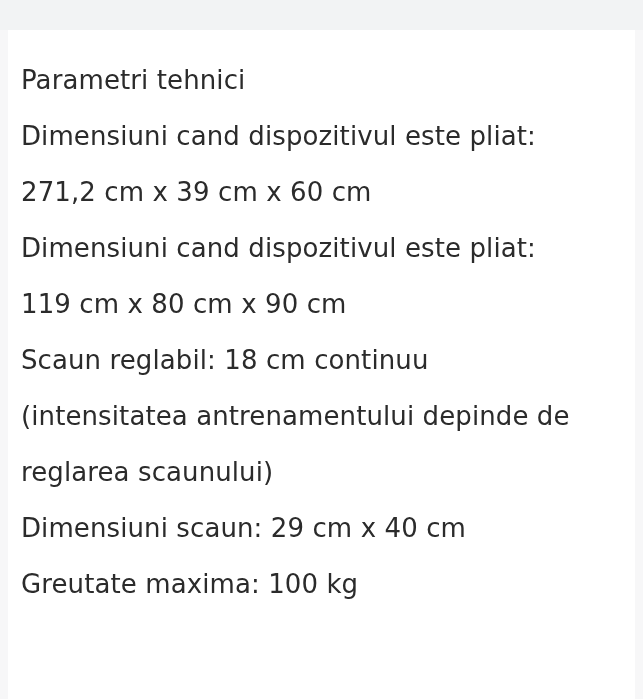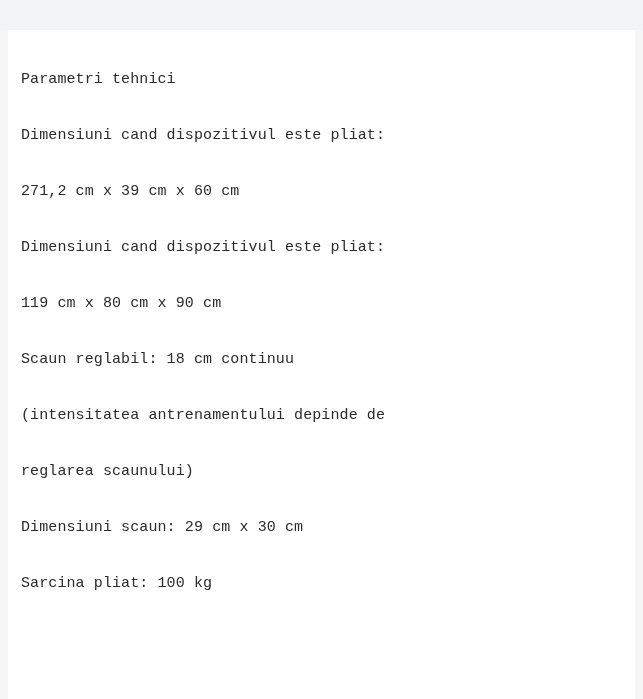--- a/index.html
+++ b/index.html
@@ -48,42 +48,41 @@
     position: absolute;
     top: 30px;
     left: 0;
     right: 0;
     bottom: 0;
     padding: 22px 18px 0 21px;
     box-sizing: border-box;
   }
   .spec-line {
     color: #2b2b2b;
-    font-size: 15px;
+    font-size: 26px;
     line-height: 56px;
     letter-spacing: 0.1px;
     white-space: pre;
-    font-family: Liberation Mono, monospace;
   }
 </style>
 </head>
 <body>
 
 <div class="page">
 
   <div class="top-band"></div>
   <div class="side-band-left"></div>
   <div class="side-band-right"></div>
 
   <div class="content">
     <div class="spec-line">Parametri tehnici</div>
     <div class="spec-line">Dimensiuni cand dispozitivul este pliat:</div>
     <div class="spec-line">271,2 cm x 39 cm x 60 cm</div>
     <div class="spec-line">Dimensiuni cand dispozitivul este pliat:</div>
     <div class="spec-line">119 cm x 80 cm x 90 cm</div>
     <div class="spec-line">Scaun reglabil: 18 cm continuu</div>
     <div class="spec-line">(intensitatea antrenamentului depinde de</div>
     <div class="spec-line">reglarea scaunului)</div>
-    <div class="spec-line">Dimensiuni scaun: 29 cm x 30 cm</div>
-    <div class="spec-line">Sarcina pliat: 100 kg</div>
+    <div class="spec-line">Dimensiuni scaun: 29 cm x 40 cm</div>
+    <div class="spec-line">Greutate maxima: 100 kg</div>
   </div>
 
 </div>
 
 </body></html>

